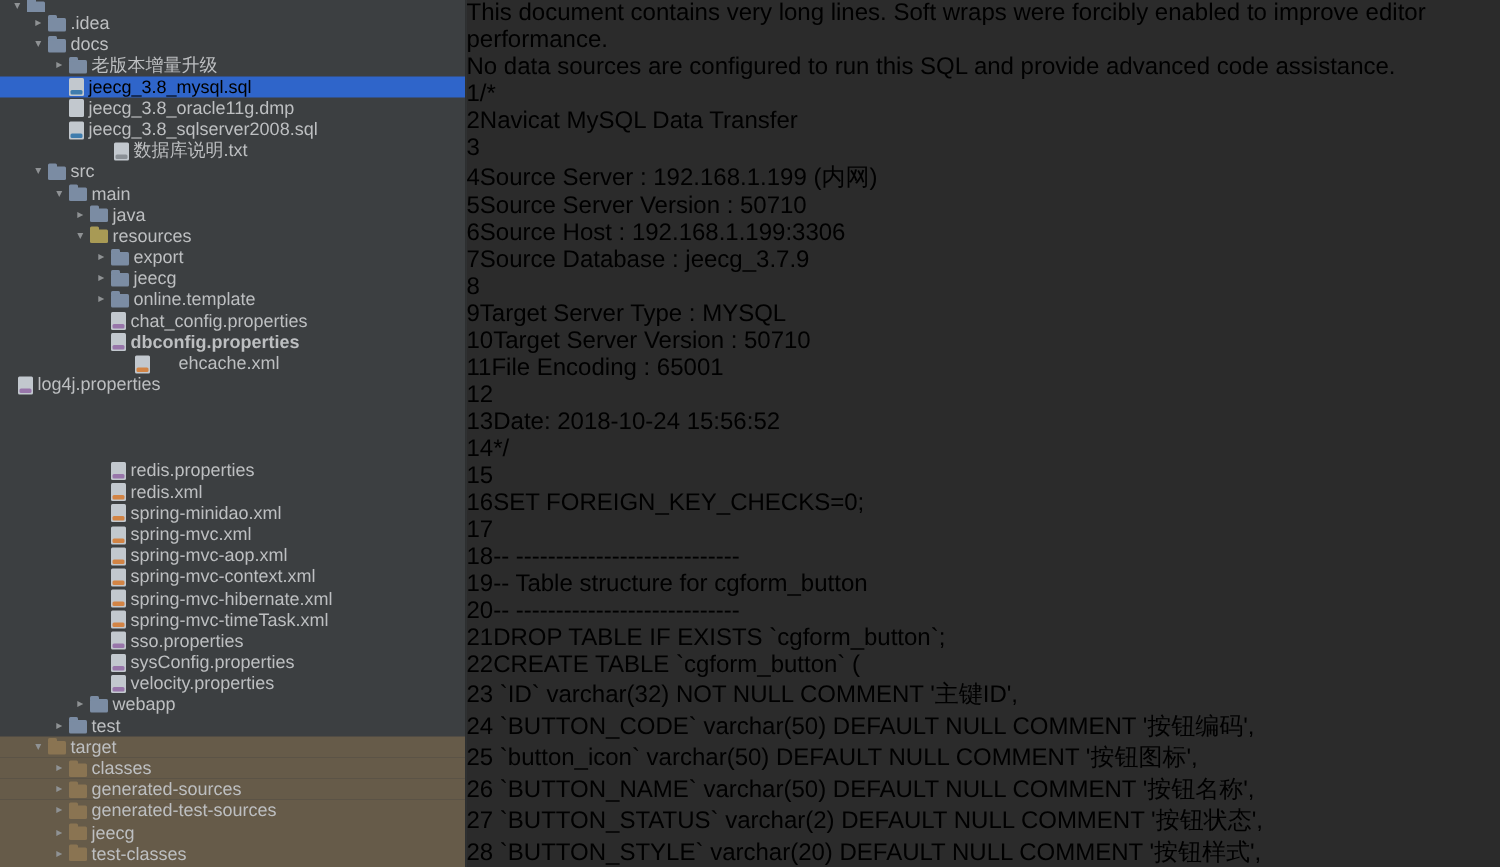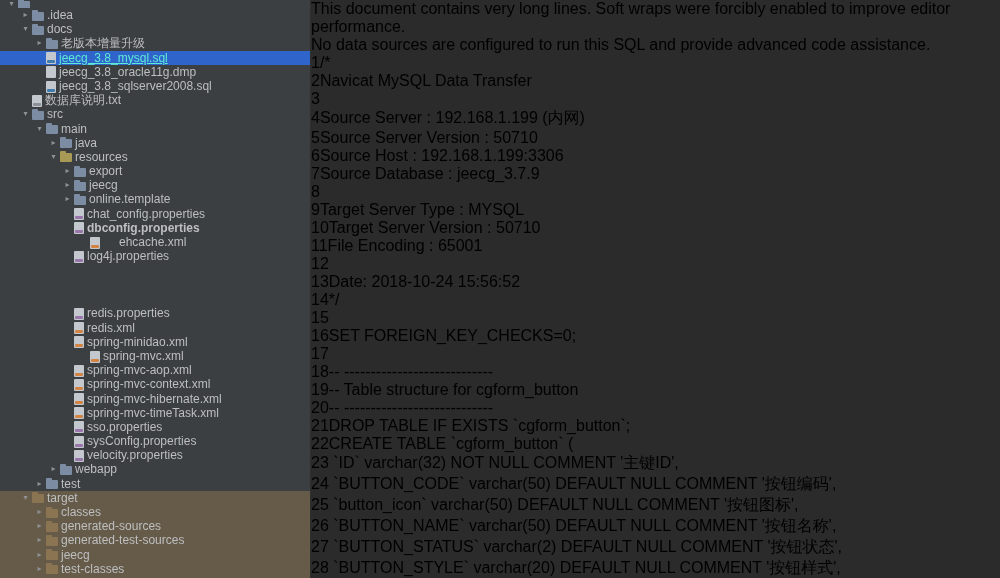--- a/index.html
+++ b/index.html
@@ -4,21 +4,21 @@
 <style>
   html,body{margin:0;padding:0;background:#1e1e1e;}
   .app{position:relative;width:1000px;height:578px;overflow:hidden;background:#2B2B2B;
        font-family:"Liberation Sans",sans-serif;display:flex;}
   
   .sidebar{width:310px;flex:none;background:#3C3F41;border-right:1px solid #2d2f30;
            overflow:hidden;font-size:12px;color:#BDBFC1;}
   .tree-row{display:flex;align-items:center;height:14.2px;line-height:14.2px;white-space:nowrap;
             position:relative;cursor:default;}
   .tree-row.partial{height:8px;overflow:hidden;}
-  .tree-row.selected{background:var(--selection-blue);color:#5eead4;text-decoration:underline;}
+  .tree-row.selected{background:var(--selection-blue);color:#000000;}
   .tree-row.excluded{background:var(--excluded-bg);}
   .arrow{width:11px;flex:none;text-align:center;font-size:8px;color:#8F9294;}
   .ticon{flex:none;display:inline-block;margin:0 3px 0 1px;position:relative;}
   
   .fshape{width:12px;height:9px;border-radius:1px;margin-top:2px;}
   .fshape::before{content:"";position:absolute;top:-2px;left:0;width:6px;height:3px;border-radius:1px 1px 0 0;background:inherit;}
   .f-normal{background:#7B8CA3;}
   .f-res{background:#A89A55;}
   .f-exc{background:#8A7452;}
   
@@ -99,21 +99,21 @@
       <div class="tree-row" style="padding-left: 34px;">
         <span class="arrow"></span>
         <span class="ticon fileshape i-file"></span>
         <span class="tlabel">jeecg_3.8_oracle11g.dmp</span>
       </div>
       <div class="tree-row" style="padding-left: 34px;">
         <span class="arrow"></span>
         <span class="ticon fileshape i-sql"></span>
         <span class="tlabel">jeecg_3.8_sqlserver2008.sql</span>
       </div>
-      <div class="tree-row" style="padding-left: 20px;">
+      <div class="tree-row" style="padding-left: 34px; margin-left: 30px;">
         <span class="arrow"></span>
         <span class="ticon fileshape i-txt"></span>
         <span class="tlabel">数据库说明.txt</span>
       </div>
       <div class="tree-row" style="padding-left: 20px;">
         <span class="arrow">▾</span>
         <span class="ticon fshape f-normal"></span>
         <span class="tlabel">src</span>
       </div>
       <div class="tree-row" style="padding-left: 34px;">
@@ -154,41 +154,41 @@
       <div class="tree-row" style="padding-left: 62px; font-weight: bold;">
         <span class="arrow"></span>
         <span class="ticon fileshape i-props"></span>
         <span class="tlabel">dbconfig.properties</span>
       </div>
       <div class="tree-row" style="padding-left: 62px; gap: 16px;">
         <span class="arrow"></span>
         <span class="ticon fileshape i-xml"></span>
         <span class="tlabel">ehcache.xml</span>
       </div>
-      <div class="tree-row" style="padding-left: 62px;">
+      <div class="tree-row" style="">
         <span class="arrow"></span>
         <span class="ticon fileshape i-props"></span>
         <span class="tlabel">log4j.properties</span>
       </div>
       <div class="tree-row" style="padding-left: 62px; margin-top: 43px;">
         <span class="arrow"></span>
         <span class="ticon fileshape i-props"></span>
         <span class="tlabel">redis.properties</span>
       </div>
       <div class="tree-row" style="padding-left: 62px;">
         <span class="arrow"></span>
         <span class="ticon fileshape i-xml"></span>
         <span class="tlabel">redis.xml</span>
       </div>
       <div class="tree-row" style="padding-left: 62px;">
         <span class="arrow"></span>
         <span class="ticon fileshape i-xml"></span>
         <span class="tlabel">spring-minidao.xml</span>
       </div>
-      <div class="tree-row" style="padding-left: 78px;">
+      <div class="tree-row" style="padding-left: 62px;">
         <span class="arrow"></span>
         <span class="ticon fileshape i-xml"></span>
         <span class="tlabel">spring-mvc.xml</span>
       </div>
       <div class="tree-row" style="padding-left: 62px;">
         <span class="arrow"></span>
         <span class="ticon fileshape i-xml"></span>
         <span class="tlabel">spring-mvc-aop.xml</span>
       </div>
       <div class="tree-row" style="padding-left: 62px;">

